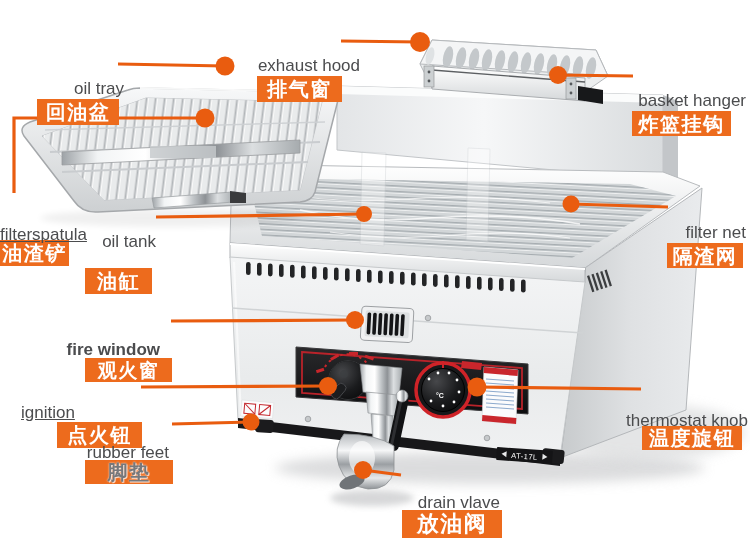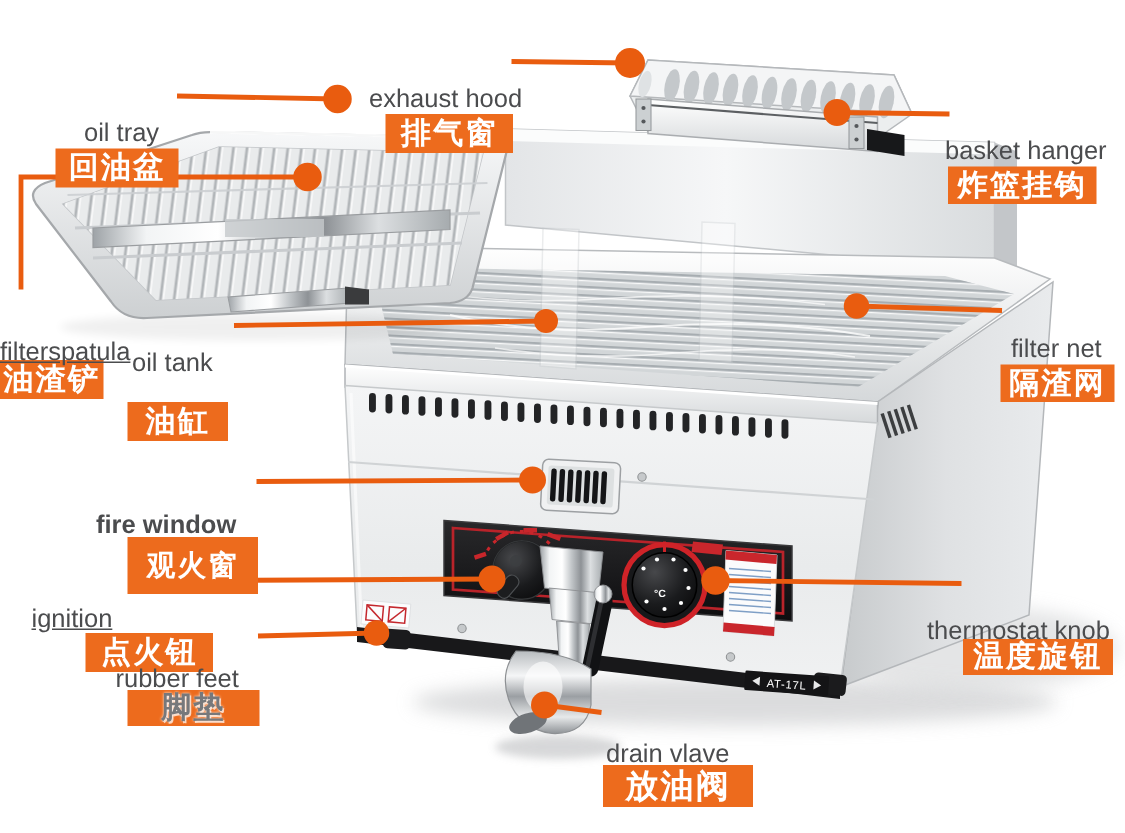--- a/index.html
+++ b/index.html
@@ -3,21 +3,21 @@
 <meta charset="utf-8">
 <style>
   html,body{margin:0;padding:0;background:#fff;}
   .stage{position:relative;width:750px;height:555px;overflow:hidden;background:#fff;
          font-family:"Liberation Sans","DejaVu Sans",sans-serif;}
   .stage svg.machine{position:absolute;left:0;top:0;}
   .zh-box{position:absolute;display:flex;align-items:center;justify-content:center;
           background:#ED6B1D;color:#fff;font-weight:bold;letter-spacing:1.5px;
           font-size:20px;line-height:1;z-index:5;margin-top:48px;}
   .zh-box.muted{color:#77787b;text-shadow:0 0 2px rgba(255,255,255,.9),1px 1px 0 rgba(255,255,255,.7);}
-  .en{position:absolute;font-size:17px;color:#4b4c4e;text-align:left;line-height:1.1;z-index:5;}
+  .en{position:absolute;font-size:17px;color:#4b4c4e;text-align:right;line-height:1.1;z-index:5;}
   .en.left{text-align:left;text-decoration:underline;}
 </style>
 </head>
 <body>
 
 <div class="stage">
 
 <svg class="machine" width="750" height="555" viewBox="0 0 750 555">
   <defs>
     <filter id="blur6" x="-50%" y="-50%" width="200%" height="200%">
@@ -359,21 +359,21 @@
 <div class="zh-box" style="left:85px;top:220px;width:67px;height:26px;">
       <span>油缸</span>
     </div>
 <div class="en" style="left:88px;top:233px;width:68px;">oil tank</div>
 
 <div class="zh-box" style="left:667px;top:195px;width:76px;height:25px;">
       <span>隔渣网</span>
     </div>
 <div class="en" style="left:674px;top:224px;width:72px;">filter net</div>
 
-<div class="zh-box" style="left:85px;top:310px;width:87px;height:38px;font-size:19px;">
+<div class="zh-box" style="left:85px;top:310px;width:87px;height:24px;font-size:19px;">
       <span>观火窗</span>
     </div>
 <div class="en" style="left:64px;top:341px;width:96px;font-weight:bold;">fire window</div>
 
 <div class="zh-box" style="left:57px;top:374px;width:85px;height:26px;">
       <span>点火钮</span>
     </div>
 <div class="en left" style="left:21px;top:404px;width:70px;">ignition</div>
 
 <div class="zh-box muted" style="left:85px;top:412px;width:88px;height:24px;">

